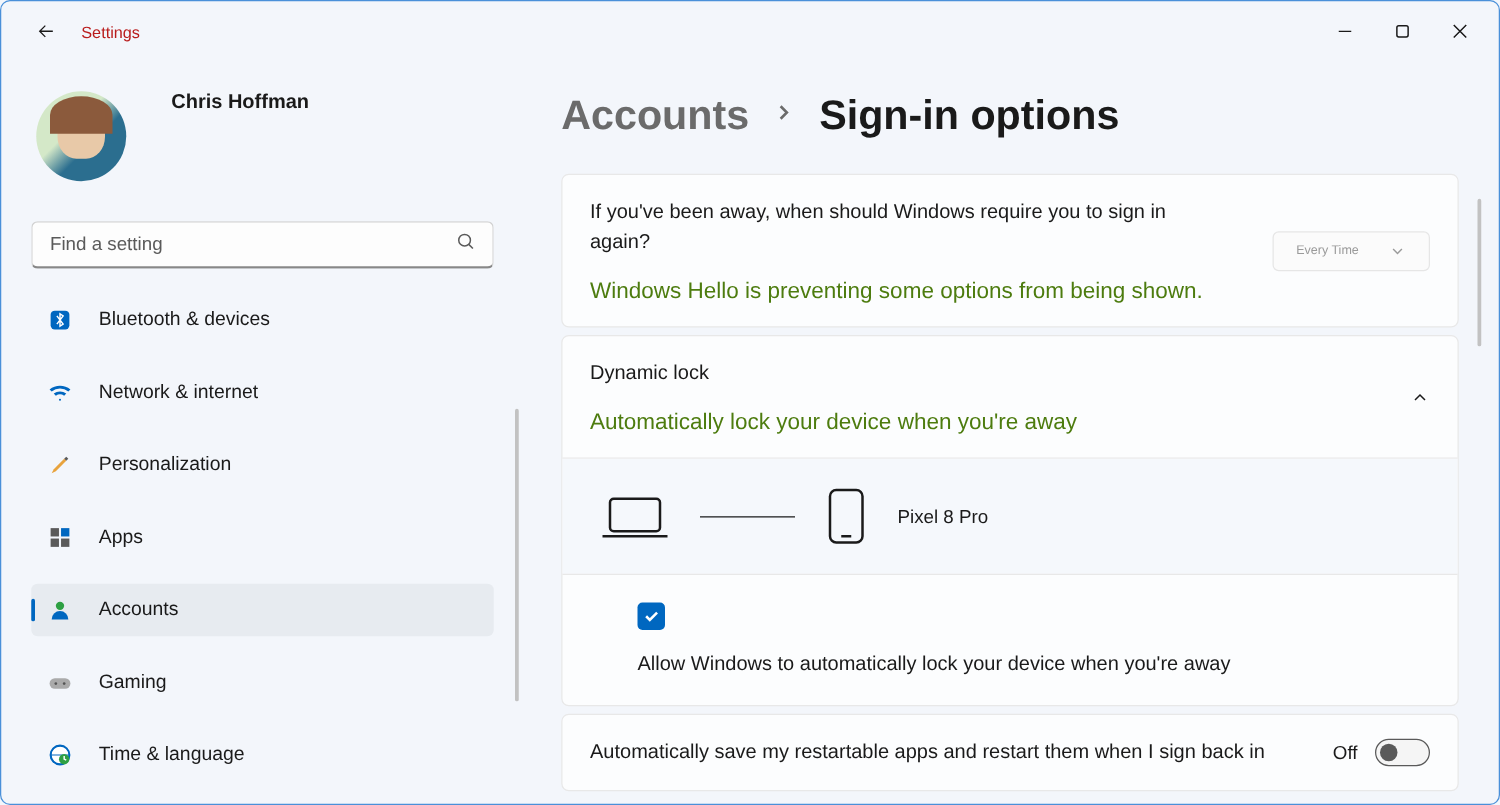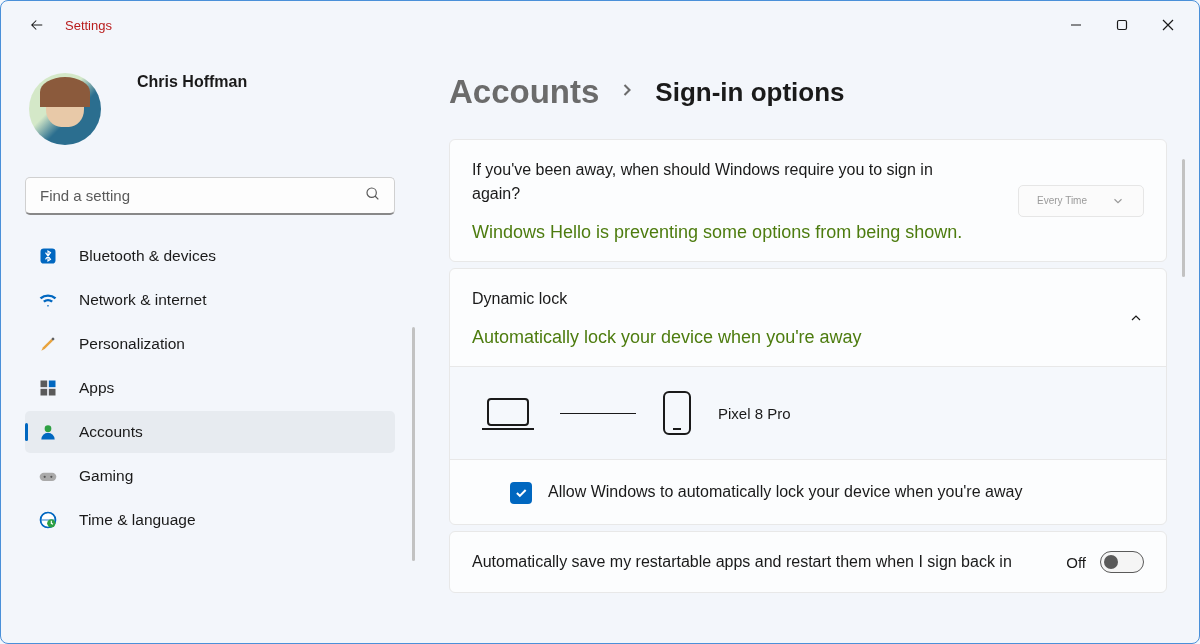--- a/index.html
+++ b/index.html
@@ -25,51 +25,51 @@
   .avatar::before{content:"";position:absolute;width:50px;height:30px;background:#8b5a3c;border-radius:50% 50% 0 0;left:11px;top:4px;z-index:2;}
   .profile-name { font-size: 16px; font-weight: 600; color: #1a1a1a; }
   
   
   .search { position: relative; margin-bottom: 20px; width:370px;}
   .search input { width: 100%; height: 38px; padding: 0 40px 0 14px; border: 1px solid #d0d0d0; border-radius: 5px; background: #fdfdfd; font-size: 15px; color:#5a5a5a; border-bottom:2px solid #888;}
   .search input::placeholder{color:#5a5a5a;}
   .search-icon { position: absolute; right: 14px; top: 50%; transform: translateY(-50%); }
   
   
-  .nav { display: flex; flex-direction: column; gap: 2px; width:370px; position:relative;}
+  .nav { display: flex; flex-direction: column; gap: 16px; width:370px; position:relative;}
   .nav-scroll{position:absolute;right:-20px;top:92px;width:3px;height:234px;background:#c2c2c2;border-radius:2px;}
   .nav-item { display: flex; align-items: center; gap: 20px; height: 42px; padding: 0 12px; border-radius: 5px; cursor: pointer; position: relative; font-size: 15.5px; color: #1a1a1a; }
   .nav-item.active { background: #e7ebf0; }
   .nav-item.active::before { content: ""; position: absolute; left: 0; top: 12px; width: 3px; height: 18px; background: #0067c0; border-radius: 2px; }
   .nav-icon { width: 22px; height: 22px; display: flex; align-items: center; justify-content: center; flex-shrink:0;}
   
   
   .breadcrumb { display: flex; align-items: center; gap: 18px; margin-bottom: 28px; }
   .crumb-parent { font-size: 33px; font-weight: 600; color: #6b6b6b; cursor:pointer;}
   .crumb-sep { color: #6b6b6b; }
-  .crumb-current { font-size: 26px; font-weight: 600; color: #1a1a1a; }
+  .crumb-current { font-size: 33px; font-weight: 600; color: #1a1a1a; }
   
   
   .card { background: #fcfdfe; border: 1px solid #e8e8e8; border-radius: 6px; margin-bottom: 6px; }
   .card-row { padding: 18px 22px; display: flex; align-items: center; }
   .card-title { font-size: 16px; color: #1a1a1a; line-height: 1.5; }
   .card-sub { font-size: 18px; color: #4d7c0f; margin-top: 16px; }
   .card-text-col { flex: 1; }
   .divider{height:1px;background:#e8e8e8;}
   
   
   .dropdown { display: flex; align-items: center; gap: 24px; padding: 8px 18px; border: 1px solid #e6e6e6; border-radius: 5px; background: #fbfbfb; color: #9a9a9a; font-size: 10px; cursor: not-allowed; }
   
   
   .devices{display:flex;align-items:center;gap:24px;padding:22px 30px;background:#f5f8fc;}
   .device-line{width:76px;height:1px;background:#1a1a1a;}
   .device-name{font-size:15px;color:#1a1a1a;}
   
   
-  .checkbox-row { display: flex; align-items: flex-start; gap: 16px; padding: 20px 22px 20px 60px; }
+  .checkbox-row { display: flex; align-items: flex-start; gap: 16px; padding: 20px 22px 20px 60px; flex-direction: column; }
   .checkbox { width: 22px; height: 22px; background: #0067c0; border-radius: 4px; display: flex; align-items: center; justify-content: center; flex-shrink: 0; cursor: pointer; margin-top:2px;}
   .checkbox-label { font-size: 16px; color: #1a1a1a; line-height: 1.5; }
   
   
   .toggle-row { display: flex; align-items: center; gap: 14px; }
   .toggle-label { font-size: 15px; color: #1a1a1a; }
   .toggle { width: 44px; height: 22px; border: 1px solid #5a5a5a; border-radius: 11px; position: relative; cursor: pointer; background:#f5f5f5;}
   .toggle-knob { width: 14px; height: 14px; background: #5a5a5a; border-radius: 50%; position: absolute; left: 3px; top: 3px; }
   
   .main-scroll{position:absolute;right:6px;top:110px;width:3px;height:118px;background:#c2c2c2;border-radius:2px;}

